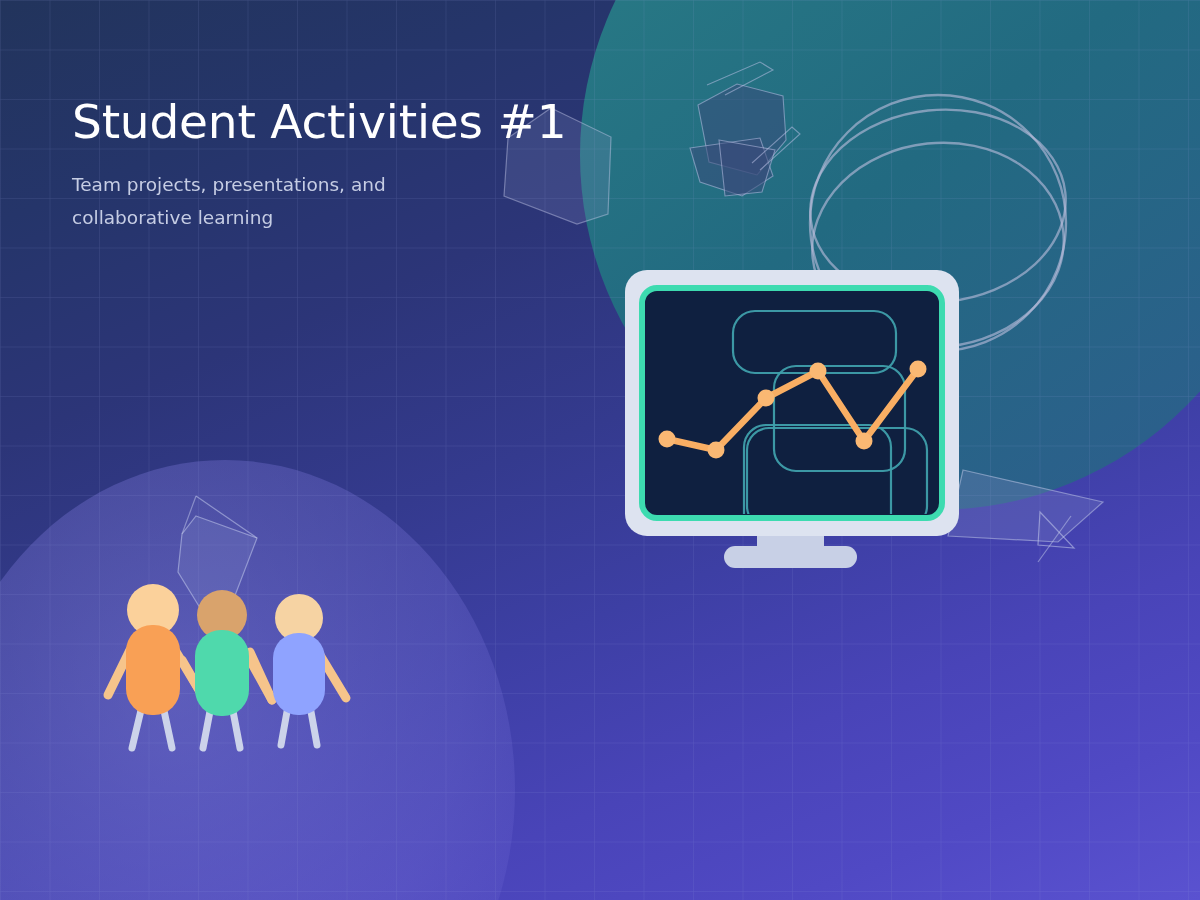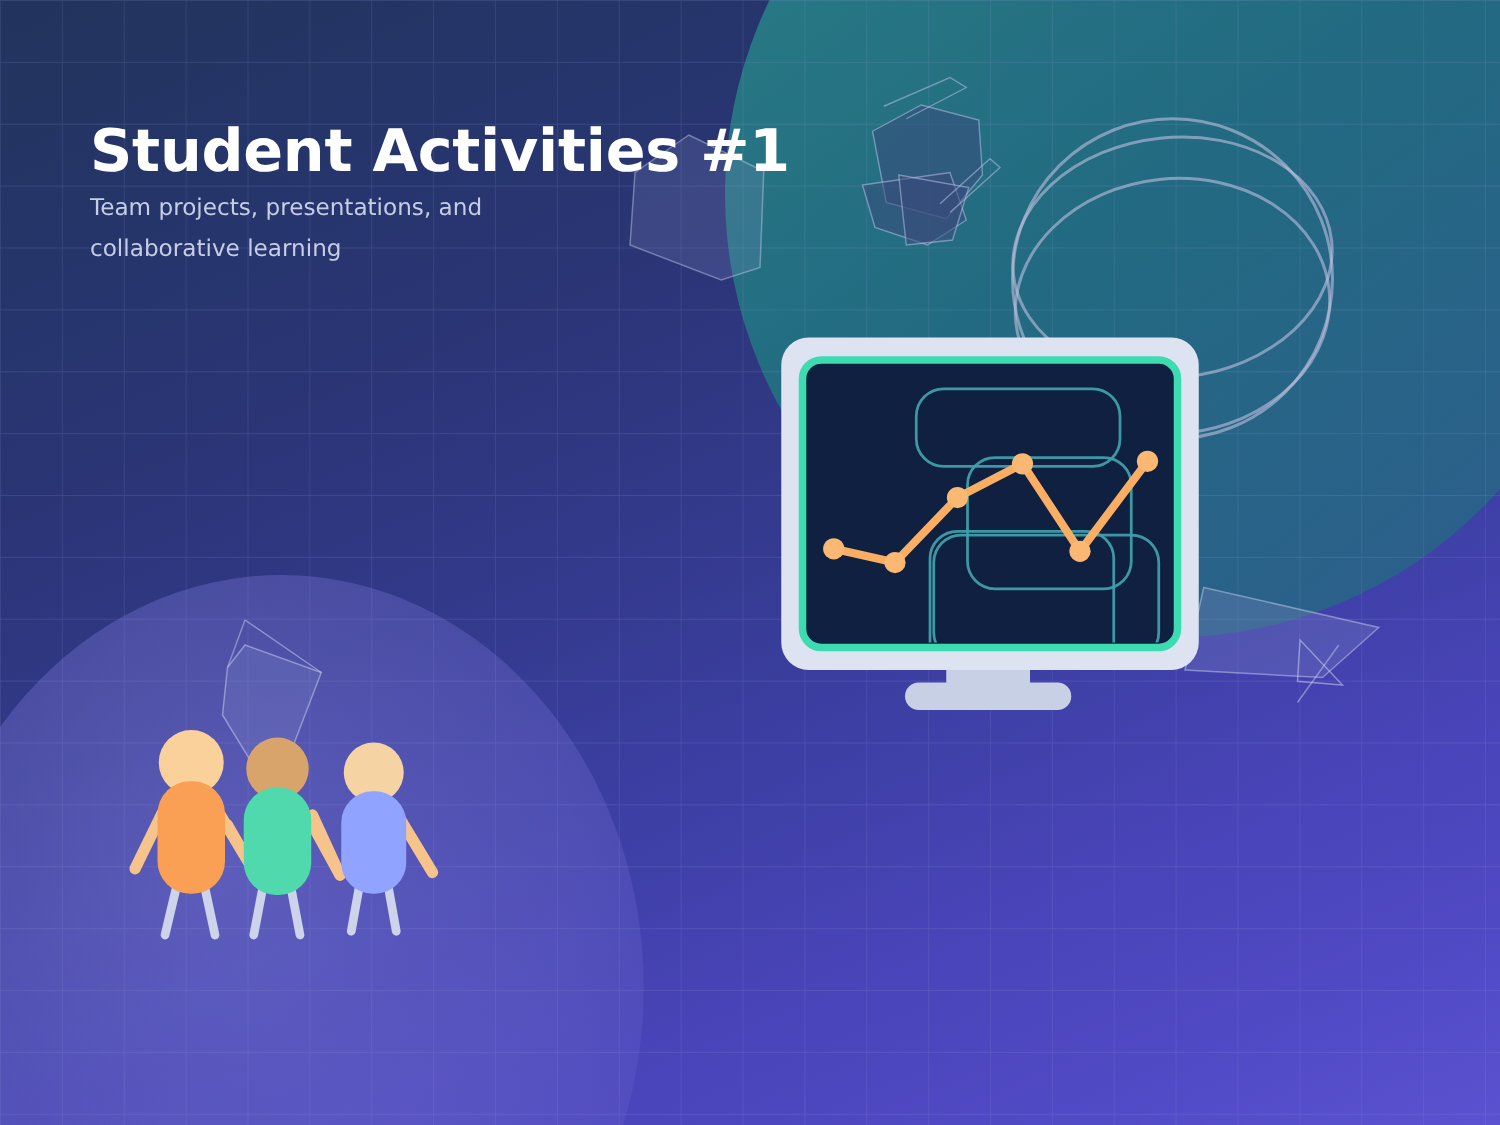--- a/index.html
+++ b/index.html
@@ -48,27 +48,27 @@
     font-size: 21px;
     font-weight: bold;
     letter-spacing: 0.2px;
     line-height: 1.1;
     white-space: nowrap;
   }
   .title {
     margin: 34px 0 0 12px;
     color: #ffffff;
     font-size: 47px;
-    font-weight: bold;
+    font-weight: normal;
     letter-spacing: -0.2px;
     line-height: 1.12;
     white-space: nowrap;
   }
   .subtitle {
-    margin: 2px 0 0 12px;
+    margin: 20px 0 0 12px;
     color: #c6cde4;
     font-size: 18.5px;
     font-weight: normal;
     line-height: 1.78;
     max-width: 385px;
   }
 </style>
 </head>
 <body>
 

